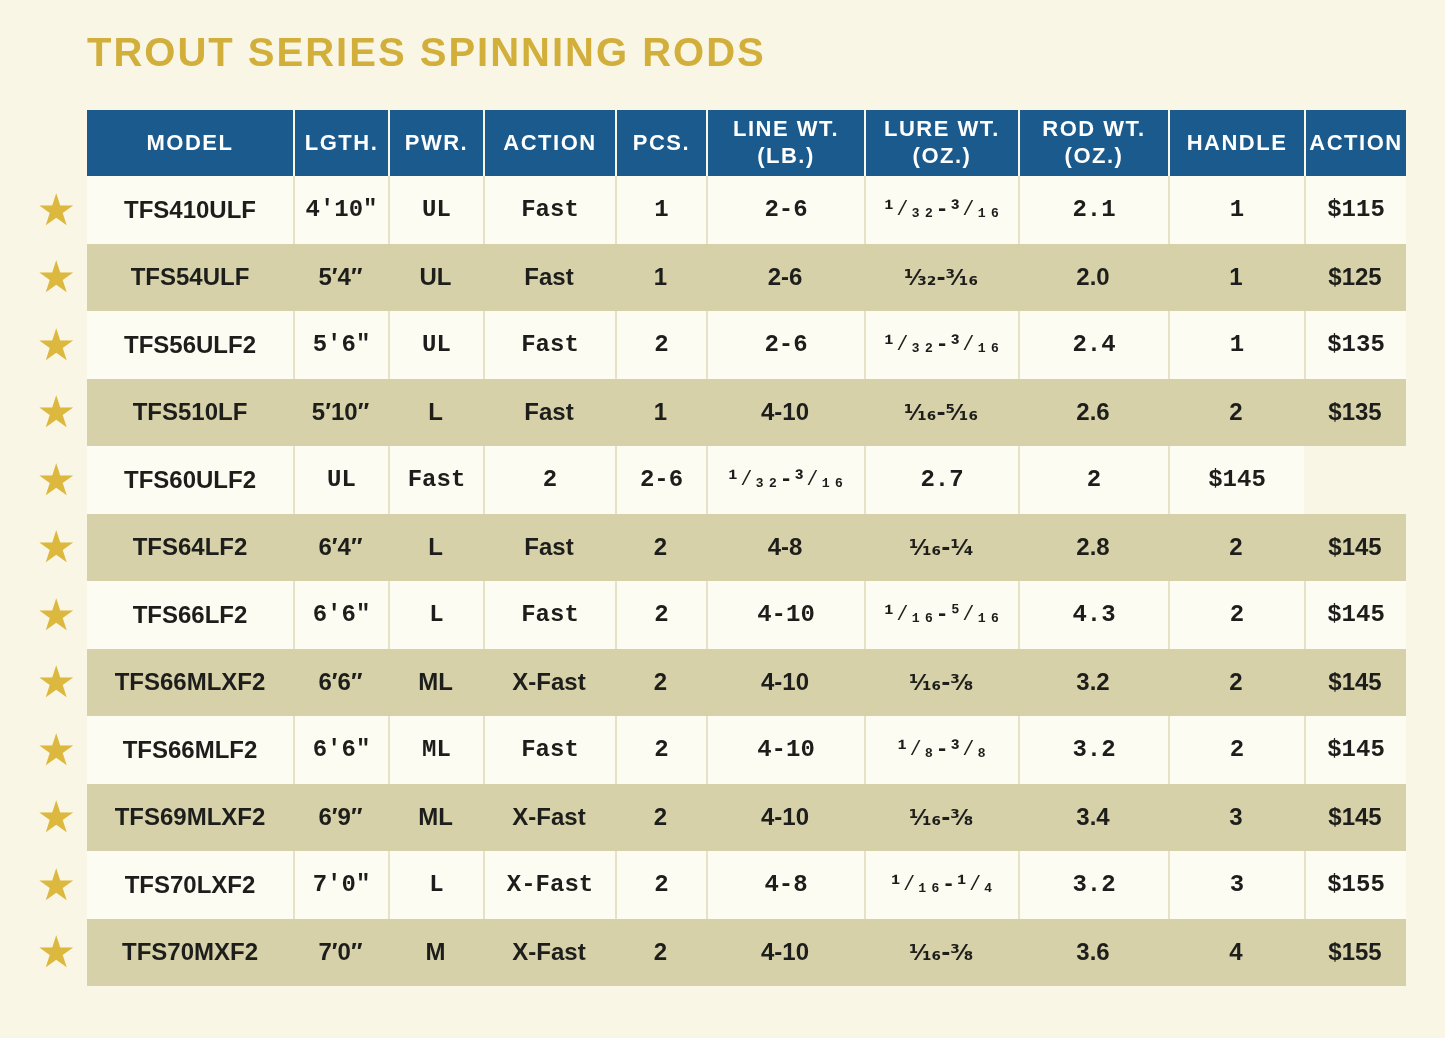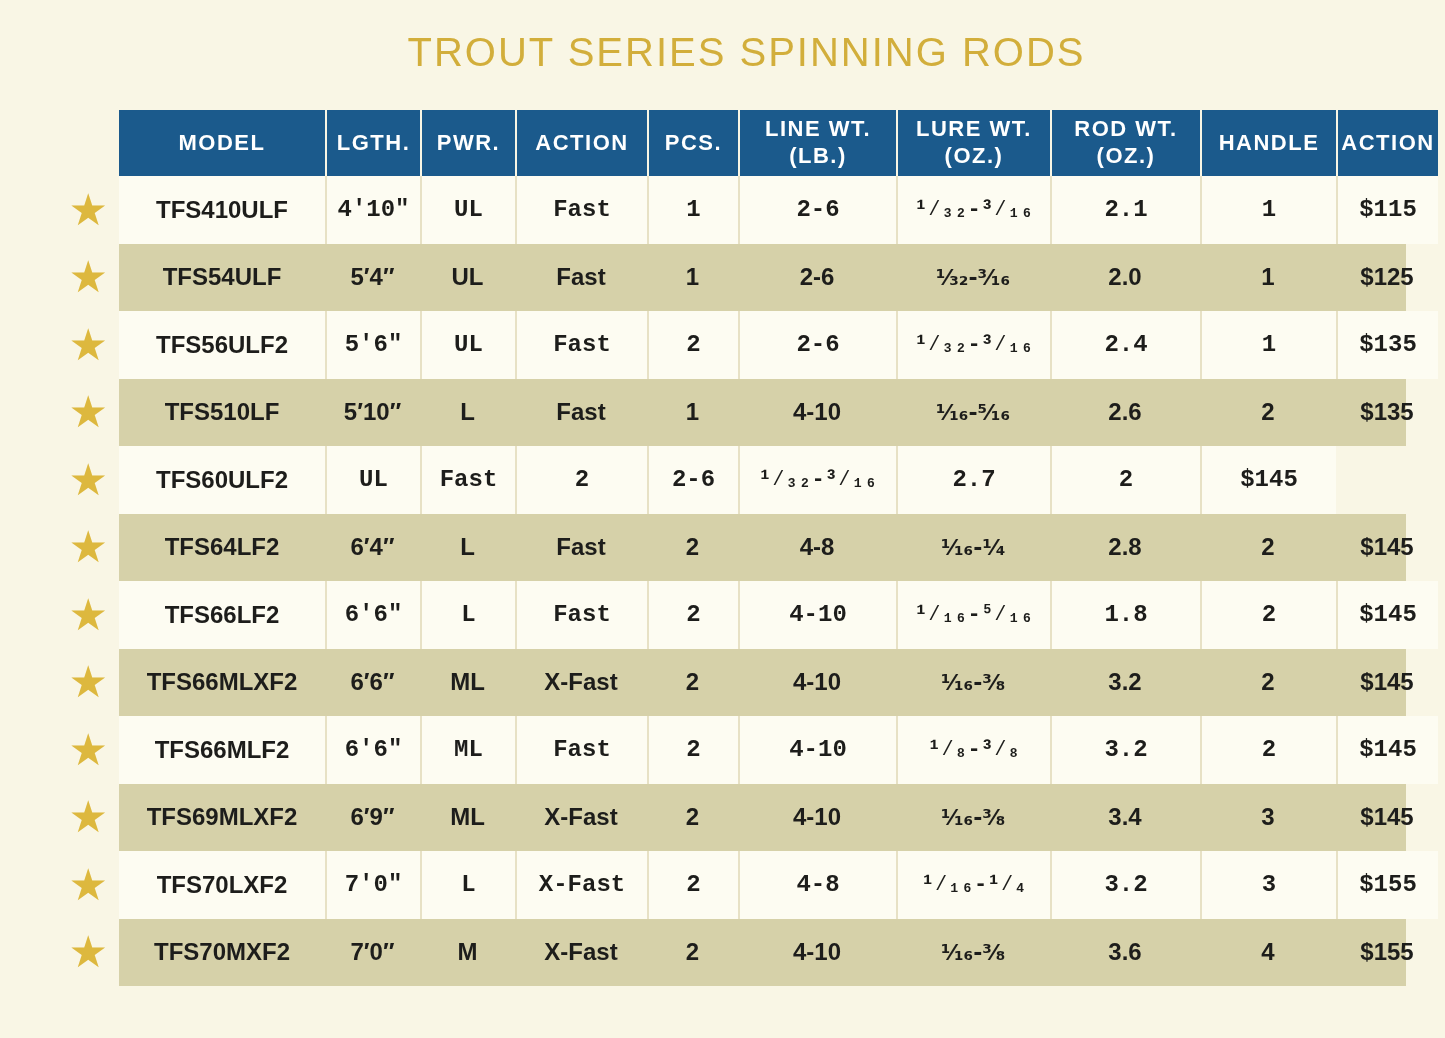--- a/index.html
+++ b/index.html
@@ -17,29 +17,28 @@
   body{
     height:1038px;
     font-family:"Liberation Sans","DejaVu Sans",sans-serif;
     color:var(--text);
     overflow:hidden;
   }
   .page{width:1445px;height:1038px;padding-top:30px;}
   .title{
     margin-left:87px;
     width:1319px;
-    text-align:center;
     font-size:40px;
-    font-weight:normal;
+    font-weight:bold;
     letter-spacing:2px;
     color:var(--gold);
     margin-bottom:36px;
     line-height:1.1;
   }
-  .table{width:1406px;padding-left:32px;}
+  .table{width:1406px;}
   .row{
     display:grid;
     grid-template-columns:87px 206px 95px 95px 132px 91px 158px 154px 150px 136px 102px;
     align-items:stretch;
   }
   .cell{
     display:flex;
     flex-direction:column;
     align-items:center;
     justify-content:center;
@@ -220,21 +219,21 @@
       <div class="cell star-cell">
           <span class="star">★</span>
         </div>
       <div class="cell">TFS66LF2</div>
       <div class="cell">6′6″</div>
       <div class="cell">L</div>
       <div class="cell">Fast</div>
       <div class="cell">2</div>
       <div class="cell">4-10</div>
       <div class="cell c-lure">¹⁄₁₆-⁵⁄₁₆</div>
-      <div class="cell">1.8</div>
+      <div class="cell">4.3</div>
       <div class="cell">2</div>
       <div class="cell">$145</div>
     </div>
 
     <div class="row body dark">
       <div class="cell star-cell">
           <span class="star">★</span>
         </div>
       <div class="cell">TFS66MLXF2</div>
       <div class="cell">6′6″</div>

